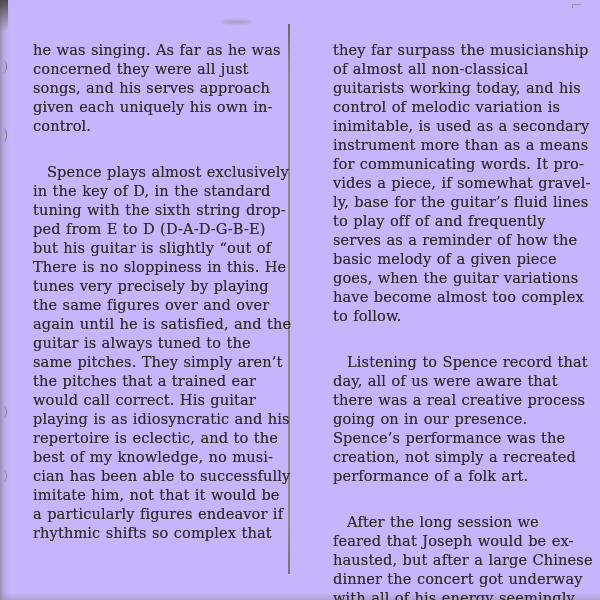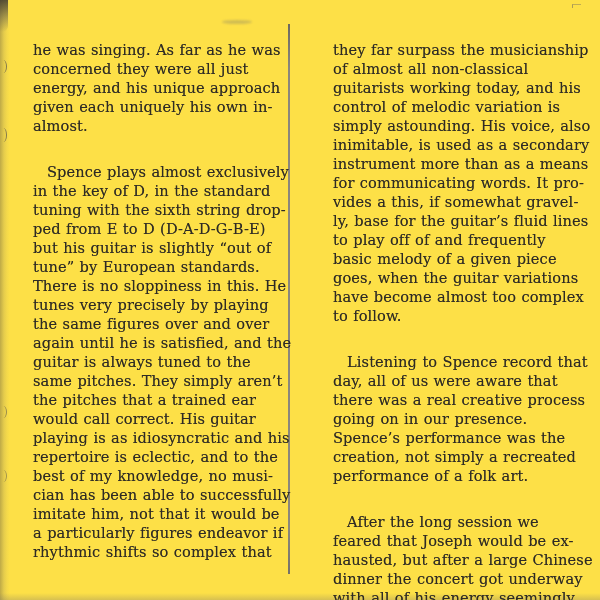--- a/index.html
+++ b/index.html
@@ -10,21 +10,21 @@
     overflow: hidden;
     font-family: "DejaVu Serif", "Liberation Serif", serif;
   }
   .page {
     position: relative;
     width: 600px;
     height: 600px;
     background:
       radial-gradient(ellipse 420px 300px at 68% 28%, rgba(250,247,236,0.8) 0%, rgba(250,247,236,0) 70%),
       linear-gradient(90deg, #e6e1d1 0px, #eeead c 0, #eeeadc 18px, #f0ecdf 60px, #f2eee1 55%, #f1ede0 100%);
-    background-color: #fde047;
+    background-color: #c4b5fd;
   }
   
   .spine-shadow {
     position: absolute;
     left: 0; top: 0;
     width: 10px; height: 600px;
     background: linear-gradient(90deg, rgba(88,82,70,0.38) 0px, rgba(120,114,98,0.18) 4px, rgba(140,134,116,0.08) 7px, rgba(0,0,0,0) 10px);
   }
   .corner-dark {
     position: absolute;
@@ -103,29 +103,28 @@
   <div class="speck speck-4"></div>
   <div class="smudge-top"></div>
   <div class="mark-top-right"></div>
   <div class="bottom-edge"></div>
 
   <div class="divider"></div>
 
   <div class="col col-left">
     <div class="line">he was singing. As far as he was</div>
     <div class="line">concerned they were all just</div>
-    <div class="line">energy, and his unique approach</div>
+    <div class="line">songs, and his serves approach</div>
     <div class="line">given each uniquely his own in-</div>
-    <div class="line">almost.</div>
+    <div class="line">control.</div>
     <div class="line indent">Spence plays almost exclusively</div>
     <div class="line">in the key of D, in the standard</div>
     <div class="line">tuning with the sixth string drop-</div>
     <div class="line">ped from E to D (D-A-D-G-B-E)</div>
     <div class="line">but his guitar is slightly “out of</div>
-    <div class="line">tune” by European standards.</div>
     <div class="line">There is no sloppiness in this. He</div>
     <div class="line">tunes very precisely by playing</div>
     <div class="line">the same figures over and over</div>
     <div class="line">again until he is satisfied, and the</div>
     <div class="line">guitar is always tuned to the</div>
     <div class="line">same pitches. They simply aren’t</div>
     <div class="line">the pitches that a trained ear</div>
     <div class="line">would call correct. His guitar</div>
     <div class="line">playing is as idiosyncratic and his</div>
     <div class="line">repertoire is eclectic, and to the</div>
@@ -134,27 +133,27 @@
     <div class="line">imitate him, not that it would be</div>
     <div class="line">a particularly figures endeavor if</div>
     <div class="line">rhythmic shifts so complex that</div>
   </div>
 
   <div class="col col-right">
     <div class="line">they far surpass the musicianship</div>
     <div class="line">of almost all non-classical</div>
     <div class="line">guitarists working today, and his</div>
     <div class="line">control of melodic variation is</div>
-    <div class="line">simply astounding. His voice, also</div>
     <div class="line">inimitable, is used as a secondary</div>
     <div class="line">instrument more than as a means</div>
     <div class="line">for communicating words. It pro-</div>
-    <div class="line">vides a this, if somewhat gravel-</div>
+    <div class="line">vides a piece, if somewhat gravel-</div>
     <div class="line">ly, base for the guitar’s fluid lines</div>
     <div class="line">to play off of and frequently</div>
+    <div class="line">serves as a reminder of how the</div>
     <div class="line">basic melody of a given piece</div>
     <div class="line">goes, when the guitar variations</div>
     <div class="line">have become almost too complex</div>
     <div class="line">to follow.</div>
     <div class="line indent">Listening to Spence record that</div>
     <div class="line">day, all of us were aware that</div>
     <div class="line">there was a real creative process</div>
     <div class="line">going on in our presence.</div>
     <div class="line">Spence’s performance was the</div>
     <div class="line">creation, not simply a recreated</div>

